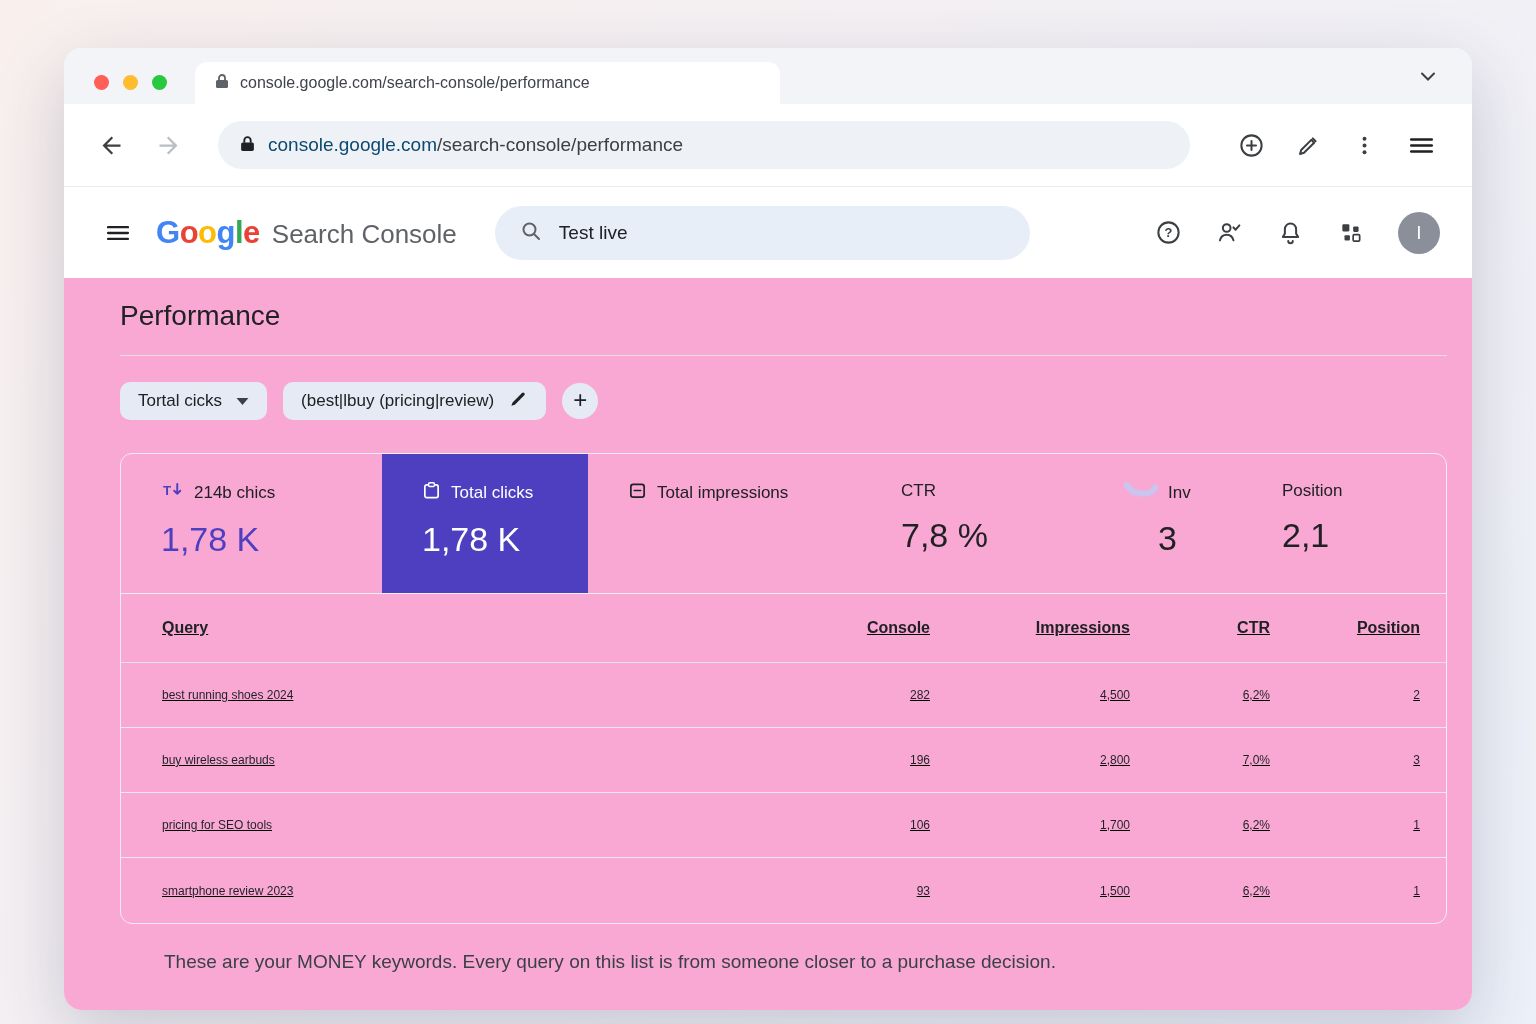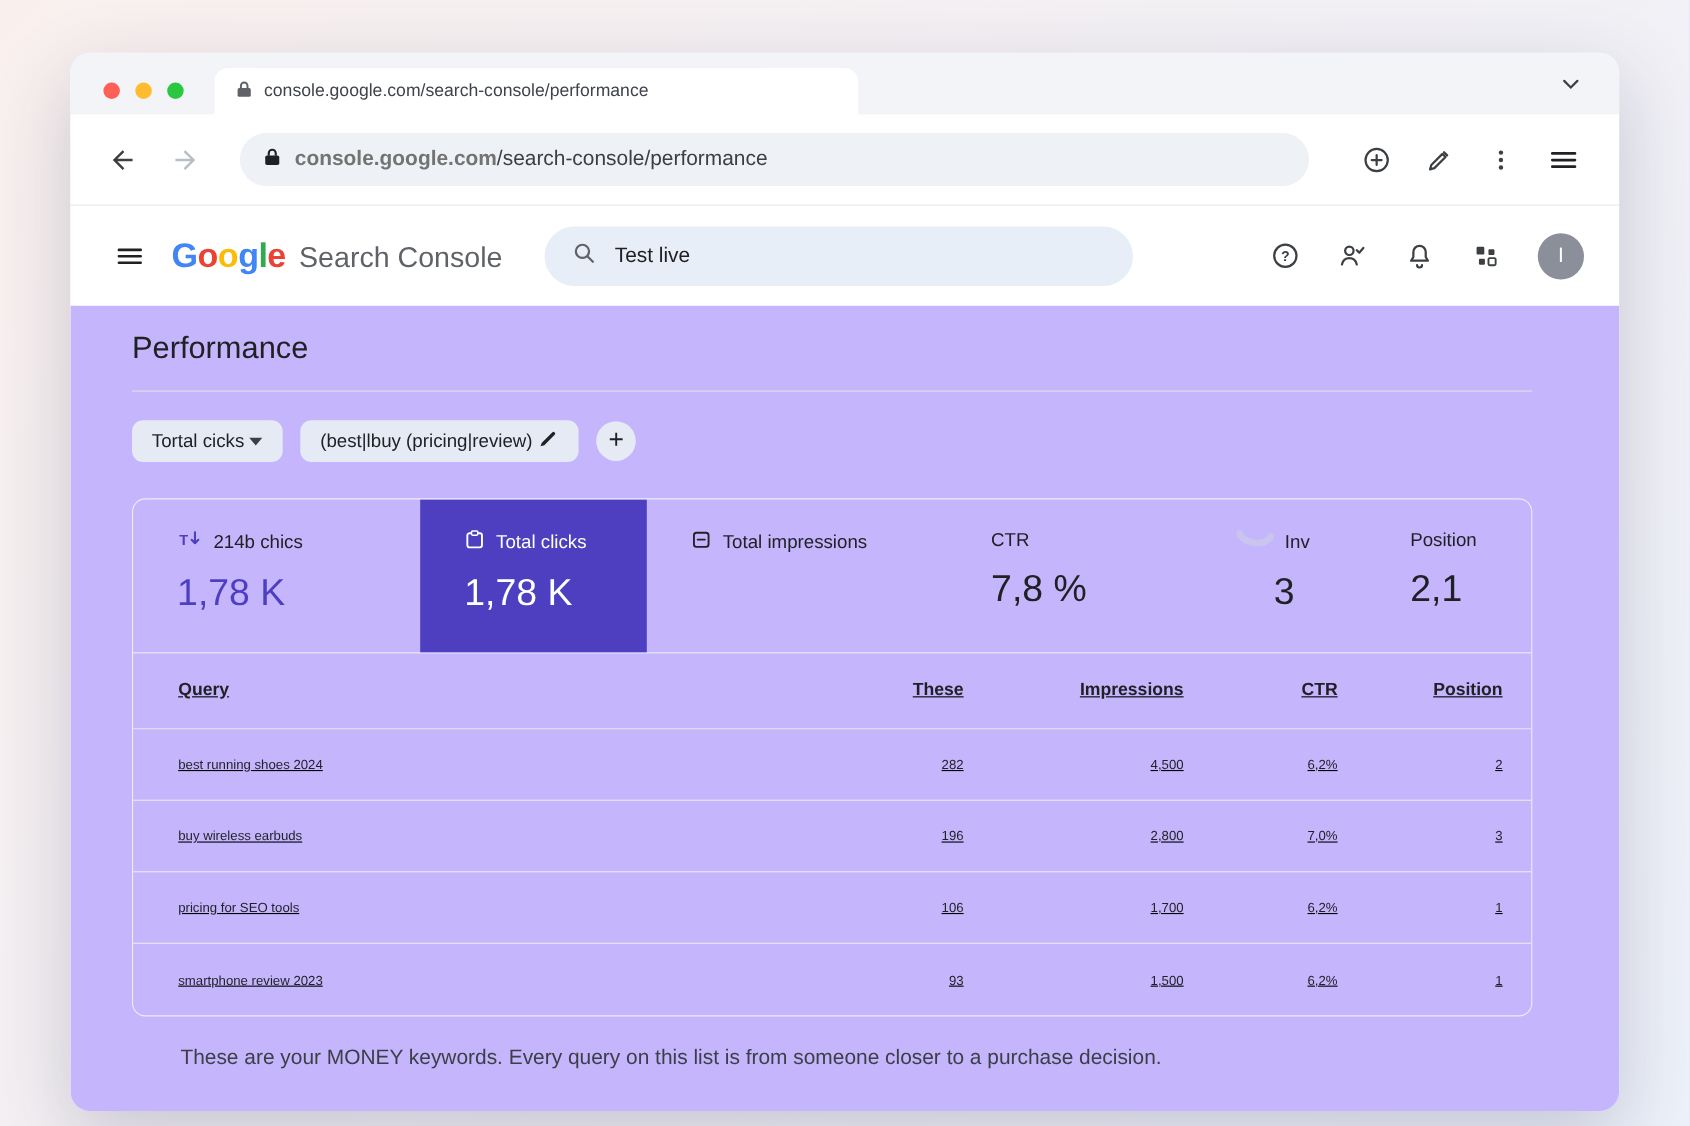--- a/index.html
+++ b/index.html
@@ -33,21 +33,21 @@
     height: 82px; background: #fff; flex: 0 0 auto;
     display: flex; align-items: center; padding: 0 36px 0 34px;
   }
   .icon-btn { display: flex; align-items: center; justify-content: center; cursor: pointer; }
   .nav-fwd { margin-left: 30px; }
   .addr {
     margin-left: 36px; width: 972px; height: 48px; border-radius: 24px;
     background: #eef1f6; display: flex; align-items: center; gap: 13px; padding: 0 22px;
   }
   .addr-text { font-size: 19px; color: #3c4043; white-space: nowrap; }
-  .addr-text .domain { font-weight: 700; color: #737373; }
+  .addr-text .domain { font-weight: 400; color: #0c4a6e; }
   .toolbar-right { margin-left: auto; display: flex; align-items: center; gap: 30px; }
 
   
   .appbar {
     height: 92px; border-top: 1px solid #e7e9ee; flex: 0 0 auto;
     display: flex; align-items: center; padding: 0 32px 0 40px; background: #fff;
   }
   .logo { margin-left: 24px; display: flex; align-items: baseline; white-space: nowrap; }
   .logo-word { font-size: 31px; font-weight: 600; letter-spacing: -.5px; }
   .c-blue { color: #4285F4; } .c-red { color: #EA4335; }
@@ -62,28 +62,28 @@
     font-size: 19px; color: #202124; font-family: "Liberation Sans", sans-serif;
   }
   .appbar-right { margin-left: auto; display: flex; align-items: center; gap: 34px; }
   .avatar {
     width: 42px; height: 42px; border-radius: 50%; background: #8a8f99;
     color: #fff; font-size: 19px; display: flex; align-items: center; justify-content: center;
     cursor: pointer;
   }
 
   
-  .content { flex: 1; padding: 0 79px 0 56px; background: #c4b5fd; overflow: hidden; }
+  .content { flex: 1; padding: 0 25px 0 56px; background: #f9a8d4; overflow: hidden; }
   .page-title { margin: 22px 0 0; font-size: 28px; font-weight: 500; color: #202124; }
   .title-divider { height: 1px; background: #dfe1e5; margin-top: 23px; }
 
   .chips { display: flex; align-items: center; gap: 16px; margin-top: 26px; }
   .chip {
     height: 38px; background: #e5eaf5; border-radius: 10px; cursor: pointer;
-    display: flex; align-items: center; gap: 4px; padding: 0 18px;
+    display: flex; align-items: center; gap: 14px; padding: 0 18px;
     font-size: 17px; font-weight: 500; color: #202124; white-space: nowrap;
   }
   .chip-add {
     width: 36px; height: 36px; border-radius: 50%; background: #e5eaf5;
     display: flex; align-items: center; justify-content: center;
     font-size: 24px; font-weight: 400; color: #202124; cursor: pointer; padding: 0 0 3px;
   }
 
   
   .panel { margin-top: 33px; border: 1px solid #eceef2; border-radius: 12px; overflow: hidden; }
@@ -335,21 +335,21 @@
             <div class="mlabel">
               <span>Position</span>
             </div>
             <div class="mvalue">2,1</div>
           </div>
 
         </div>
 
         <div class="grid-row thead">
           <span class="hcell">Query</span>
-          <span class="hcell num">These</span>
+          <span class="hcell num">Console</span>
           <span class="hcell num">Impressions</span>
           <span class="hcell num">CTR</span>
           <span class="hcell num">Position</span>
         </div>
 
         <div class="grid-row trow">
           <span class="cell">best running shoes 2024</span>
           <span class="cell num">282</span>
           <span class="cell num">4,500</span>
           <span class="cell num">6,2%</span>

